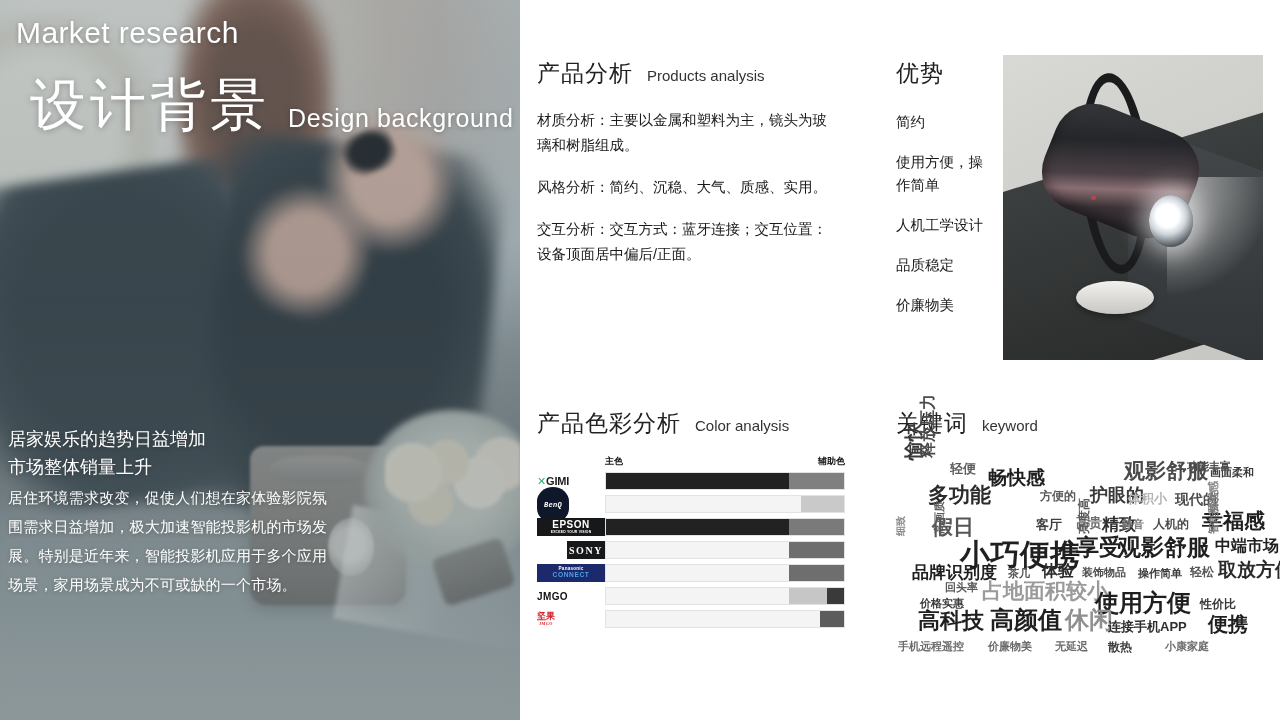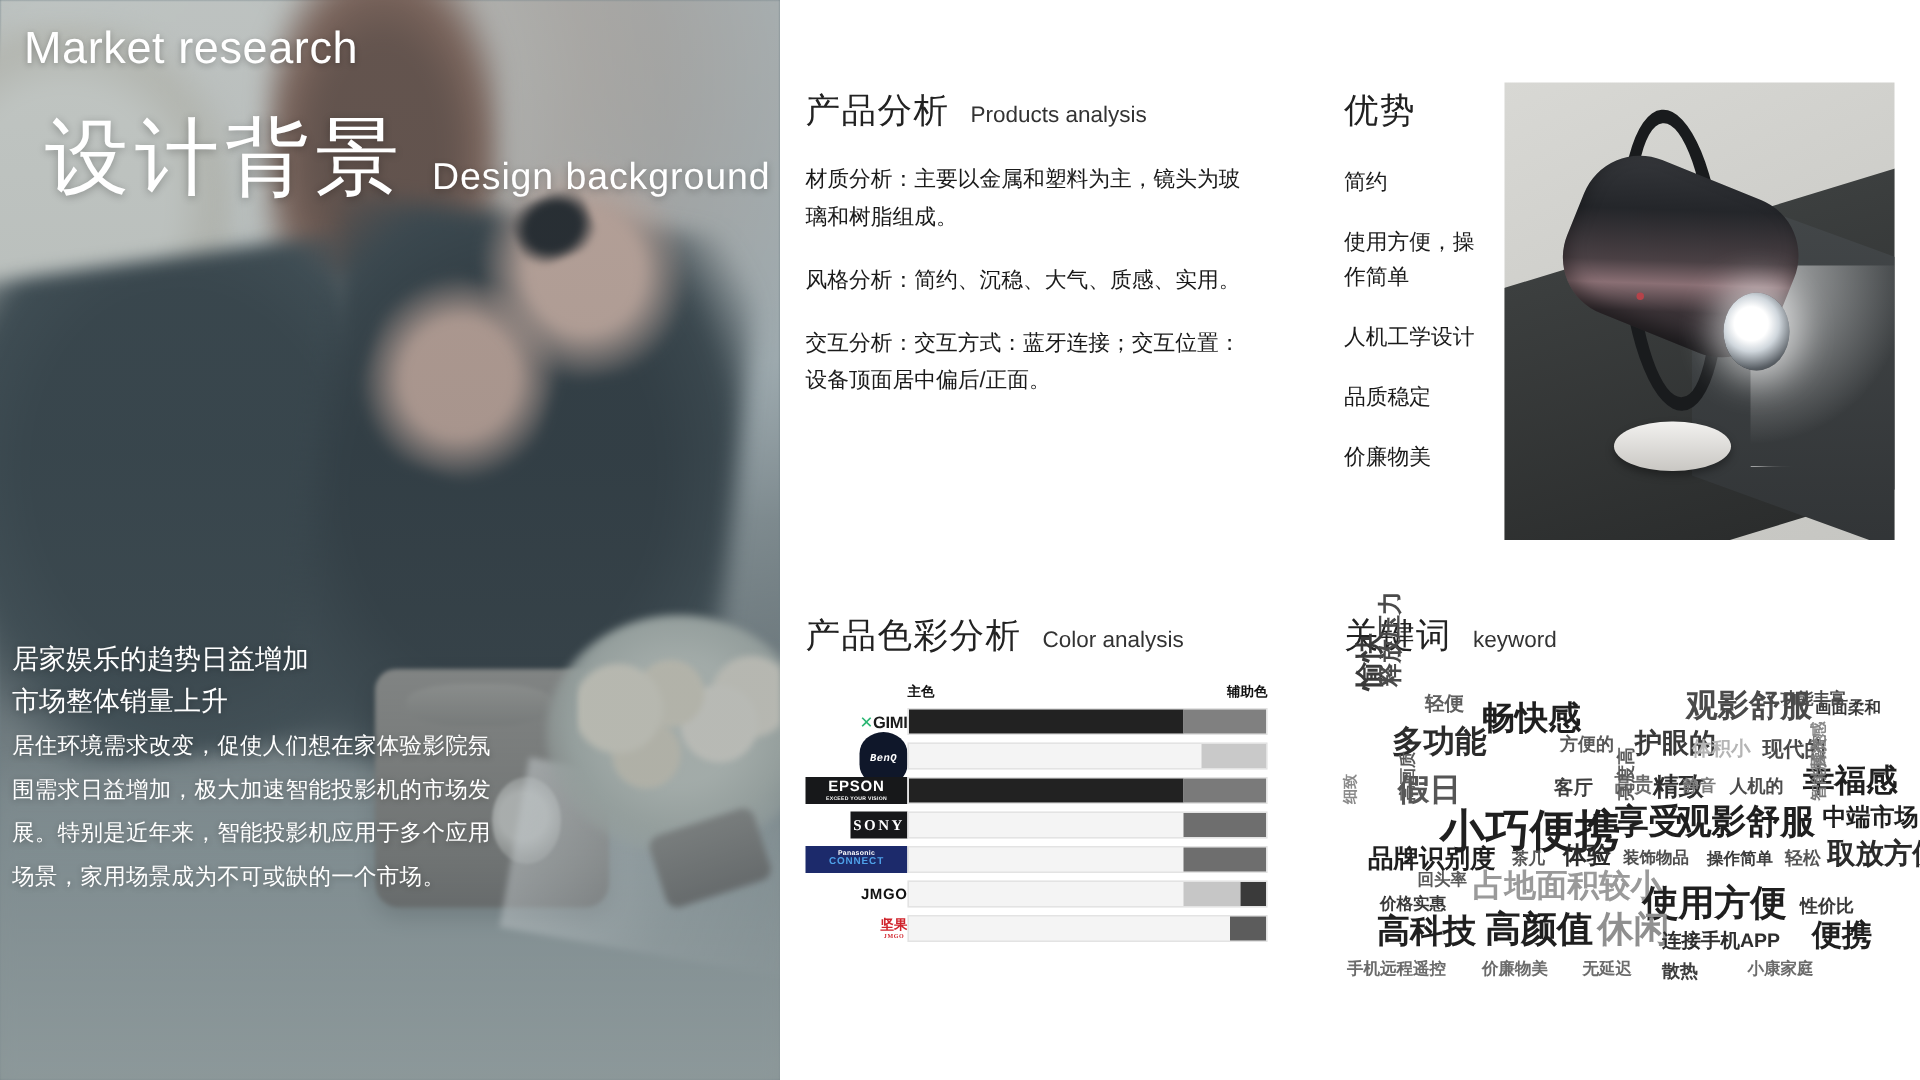--- a/index.html
+++ b/index.html
@@ -212,21 +212,21 @@
   }
   .pp-dot { position:absolute; left:34%; top:46%; width:5px; height:5px; border-radius:50%; background:#b4434a; }
 
   
   .chart { position:absolute; left:537px; top:455px; width:308px; }
   .chart-head { position:relative; height:16px; }
   .chart-head .lbl { position:absolute; font-size:9px; font-weight:bold; color:#111; }
   .chart-row { display:flex; align-items:center; height:20px; margin-bottom:3px; }
   .brand {
     width: 68px; height: 18px; flex: 0 0 68px;
-    display:flex; align-items:center; justify-content:flex-end;
+    display:flex; align-items:center; justify-content:flex-start;
     font-size: 9px; font-weight: bold;
   }
   .bar-wrap { flex:1; height:18px; display:flex; background:#f4f4f4; border:1px solid #e3e3e3; }
   .seg { height:100%; }
 
   
   .lg-xgimi { color:#1b1b1b; letter-spacing:-0.2px; font-size:11px; }
   .lg-xgimi .x { color:#2bb673; font-weight:900; }
   .lg-benq { }
   .lg-benq .pill {
@@ -416,21 +416,21 @@
 
   <section class="col" style="left:896px; top:408px; width:320px;">
     <div class="sec-title">
       <span class="cn">关键词</span>
       <span class="en">keyword</span>
     </div>
   </section>
 
   <div class="cloud" id="cloud">
       <span class="kw" style="left: 70px; top: 92px; font-size: 30px; color: rgb(31, 31, 31);">小巧便携</span>
-      <span class="kw" style="left: 98px; top: 20px; font-size: 22px; color: rgb(31, 31, 31);">畅快感</span>
+      <span class="kw" style="left: 98px; top: 20px; font-size: 19px; color: rgb(31, 31, 31);">畅快感</span>
       <span class="kw" style="left: 38px; top: 36px; font-size: 21px; color: rgb(43, 43, 43);">多功能</span>
       <span class="kw" style="left: 42px; top: 68px; font-size: 21px; color: rgb(86, 86, 86);">假日</span>
       <span class="kw" style="left: 200px; top: 38px; font-size: 18px; color: rgb(58, 58, 58);">护眼的</span>
       <span class="kw" style="left: 212px; top: 68px; font-size: 17px; color: rgb(47, 47, 47);">精致</span>
       <span class="kw" style="left: 234px; top: 12px; font-size: 21px; color: rgb(74, 74, 74);">观影舒服</span>
       <span class="kw" style="left: 320px; top: 19px; font-size: 11px; color: rgb(58, 58, 58);">画面柔和</span>
       <span class="kw" style="left: 238px; top: 44px; font-size: 13px; color: rgb(180, 180, 180);">体积小</span>
       <span class="kw" style="left: 285px; top: 44px; font-size: 14px; color: rgb(75, 75, 75);">现代的</span>
       <span class="kw" style="left: 232px; top: 71px; font-size: 11px; color: rgb(124, 124, 124);">静音</span>
       <span class="kw" style="left: 263px; top: 70px; font-size: 12px; color: rgb(76, 76, 76);">人机的</span>

